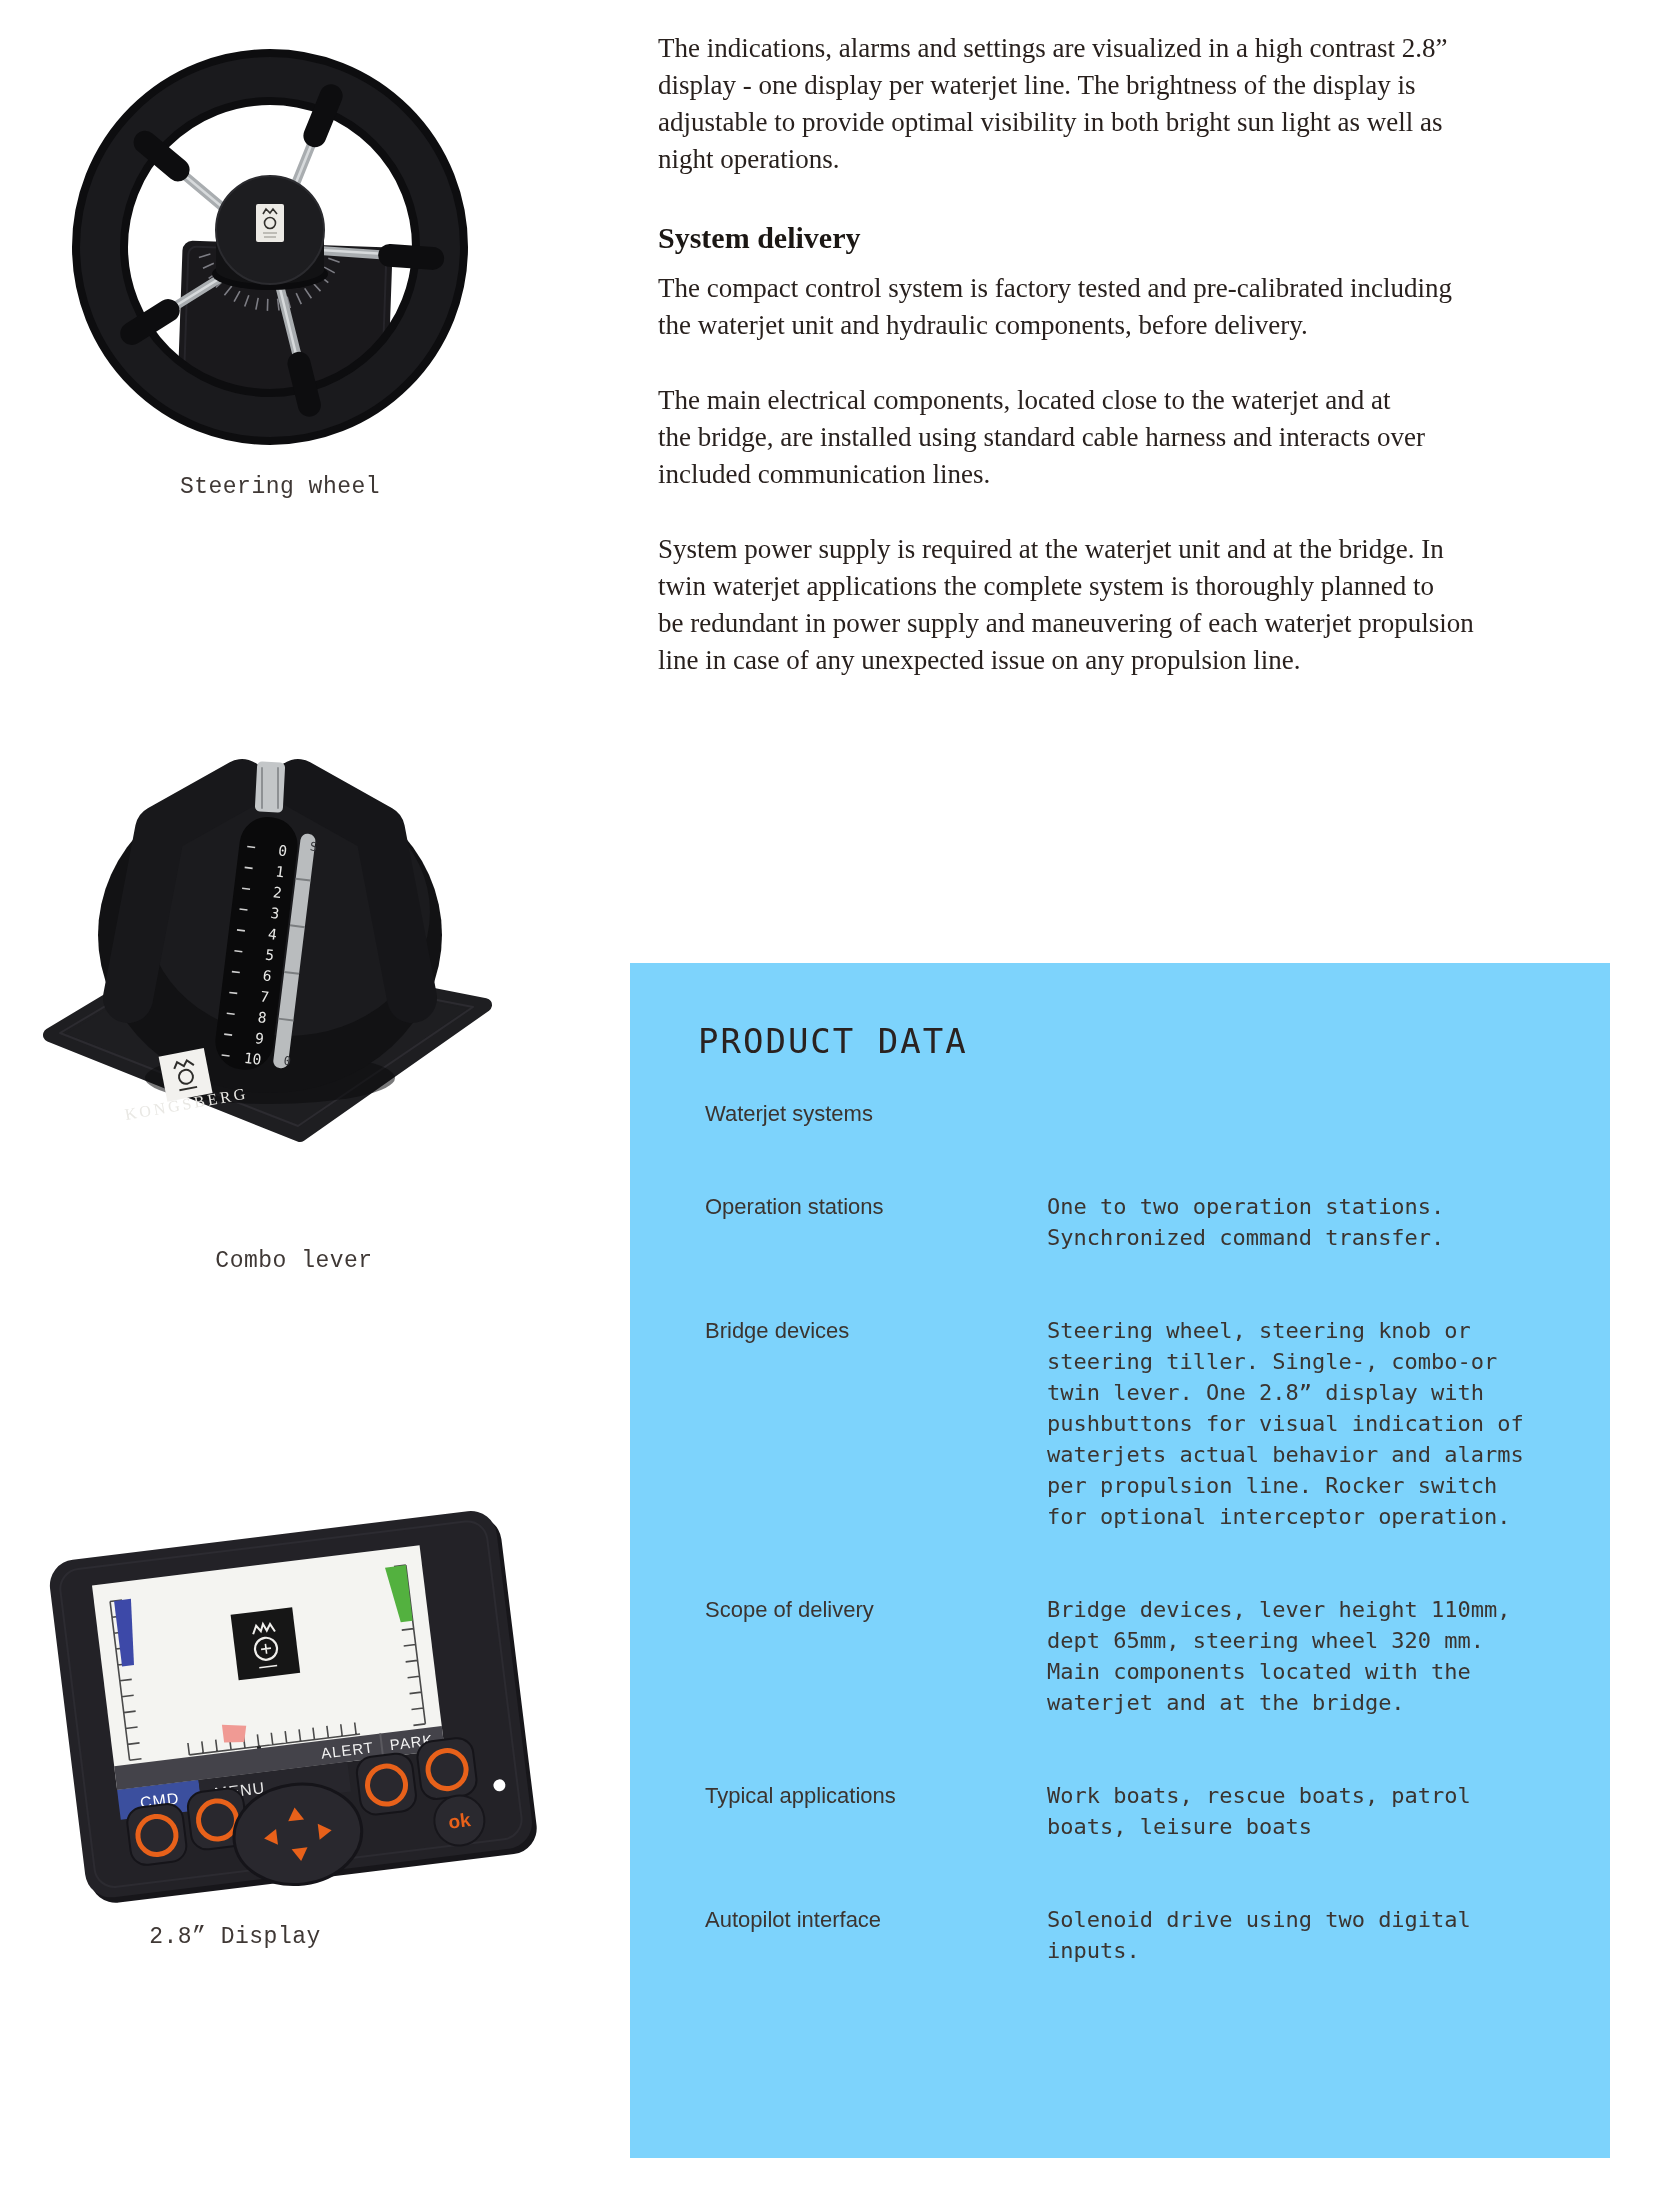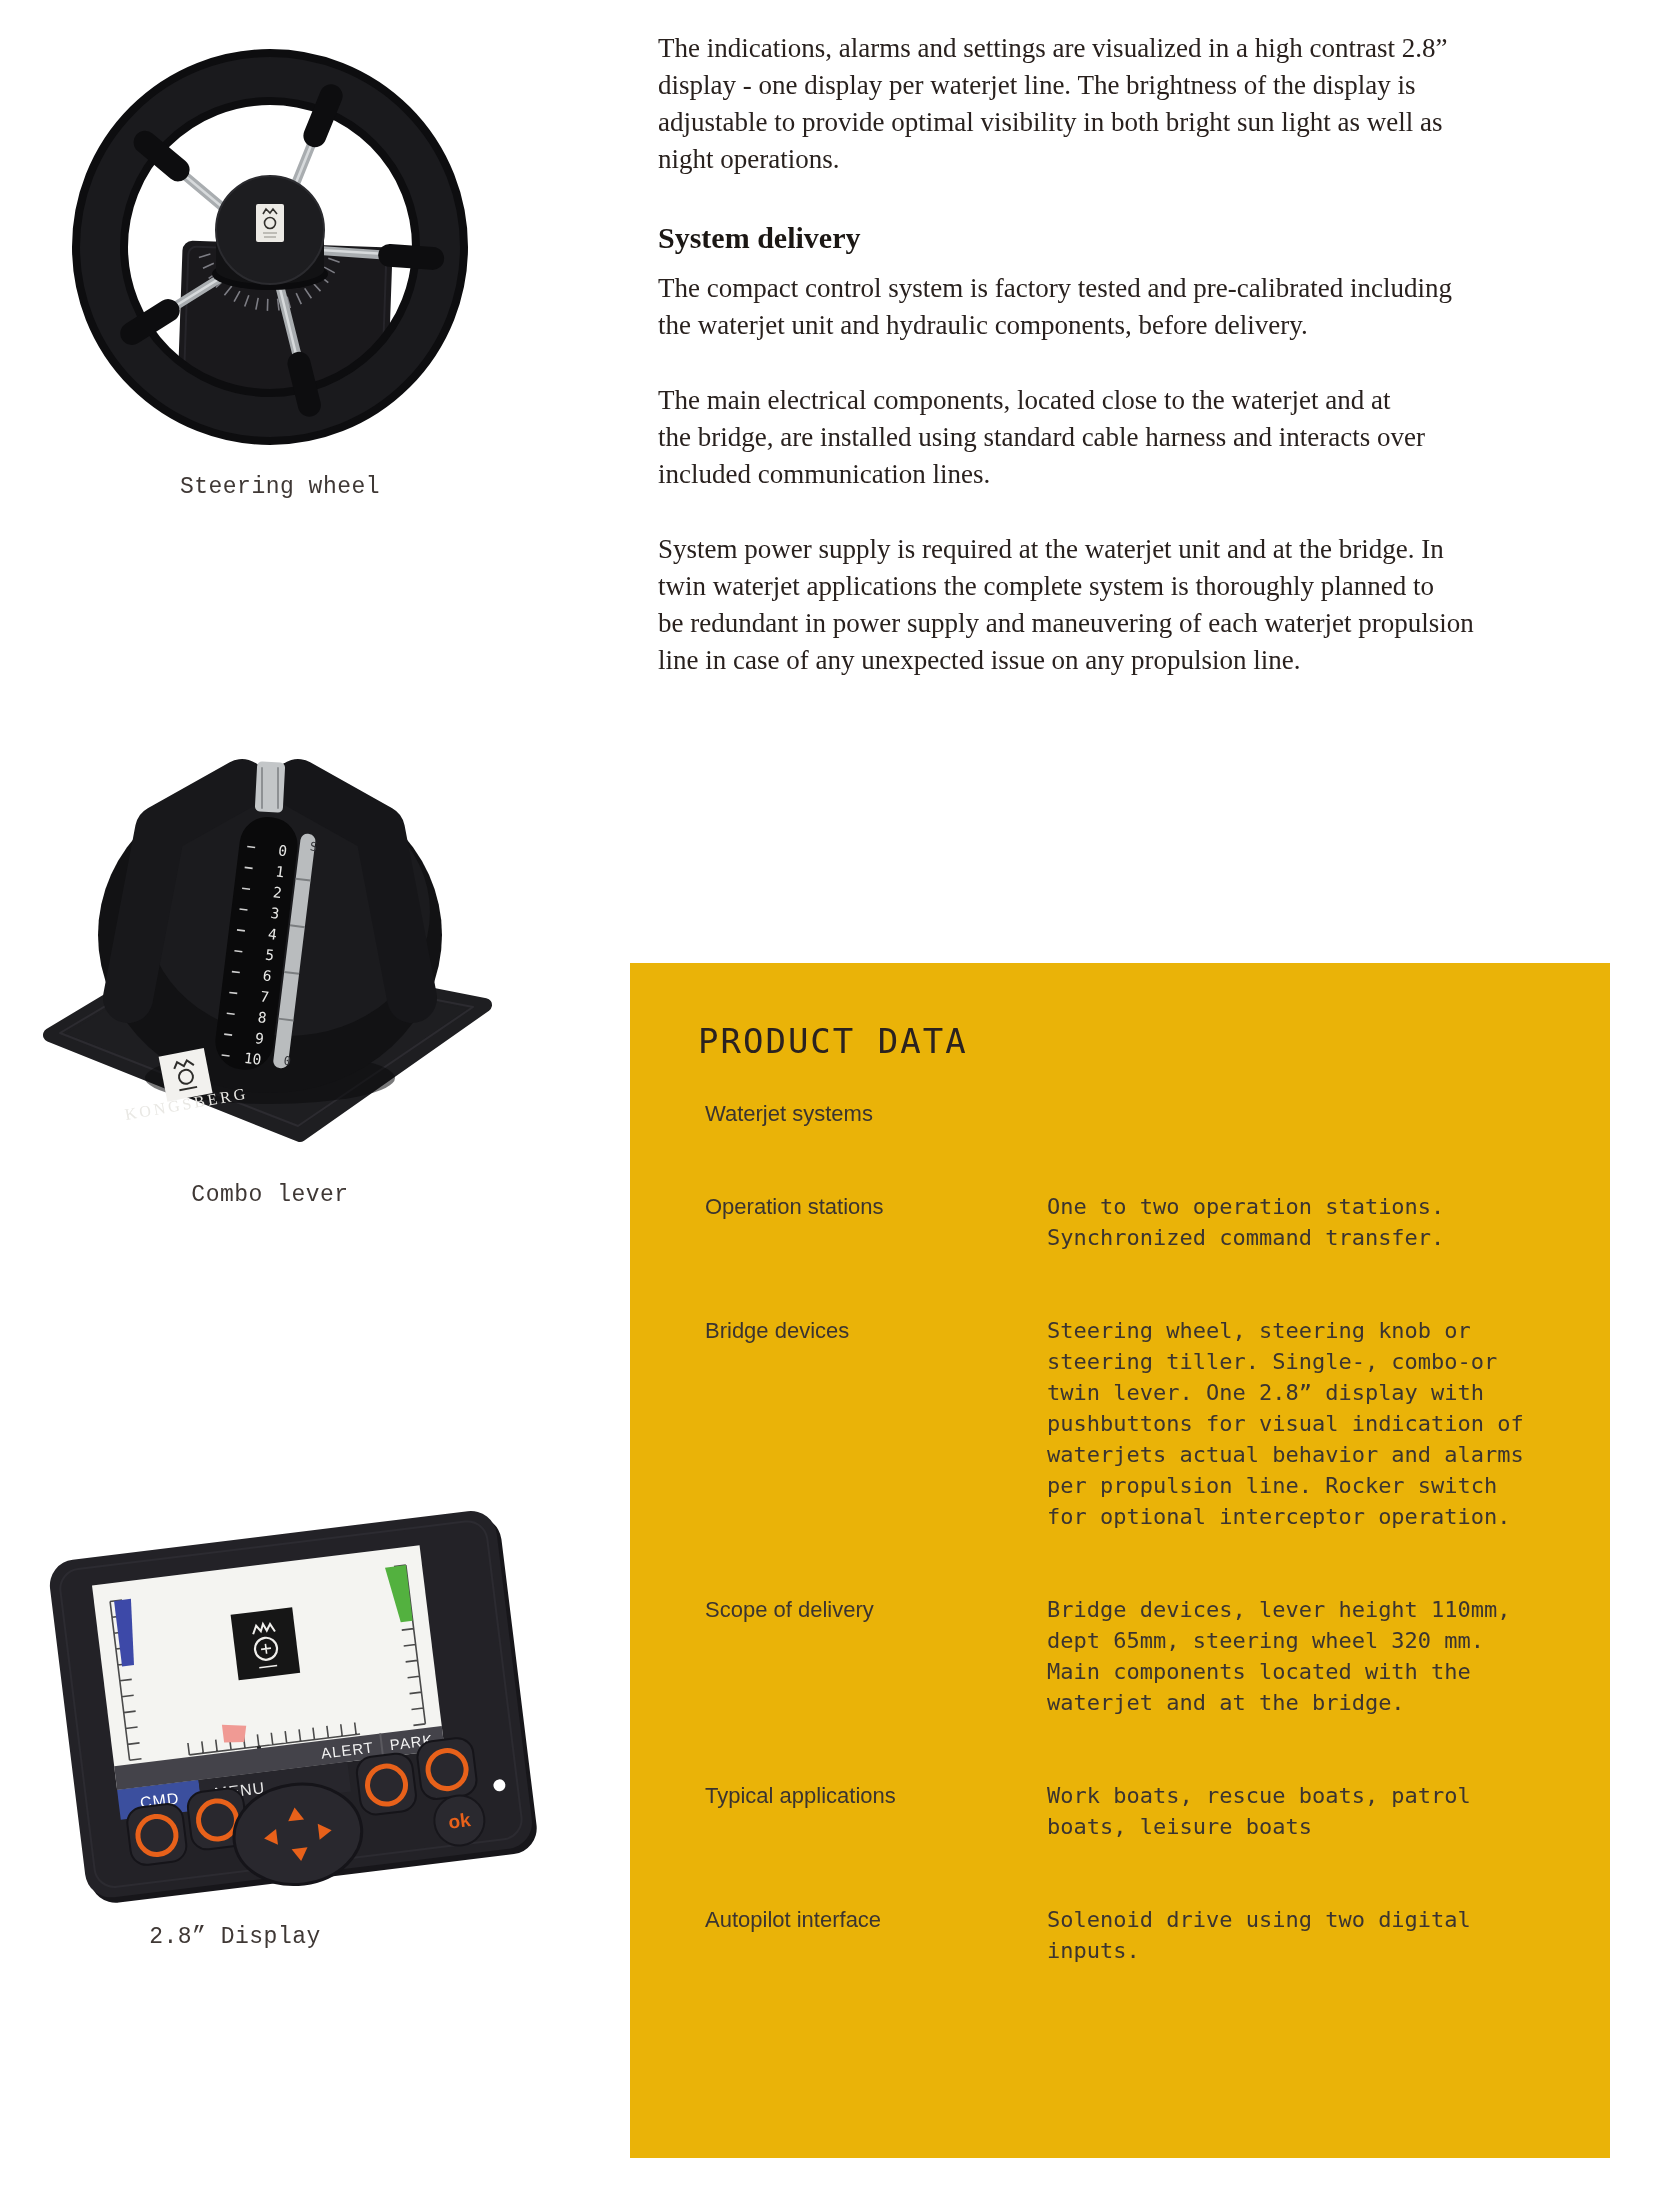--- a/index.html
+++ b/index.html
@@ -19,21 +19,21 @@
   .caption{
     position:absolute;
     font-family:Liberation Mono, monospace;
     font-size:23px;
     color:#3f3835;
     letter-spacing:0.5px;
     text-align:center;
     white-space:nowrap;
   }
   .cap-steering{left:10px;top:474px;width:540px;}
-  .cap-combo{left:0px;top:1182px;width:540px;}
+  .cap-combo{left:0px;top:1248px;width:540px;padding-left:24px;}
   .cap-display{left:0px;top:1924px;width:470px;}
 
   
   .article{
     position:absolute;
     left:658px;top:30px;width:995px;
     color:#29211e;
   }
   .article p{
     margin:0 0 38px 0;
@@ -49,21 +49,21 @@
     line-height:36px;
     color:#1b1714;
     letter-spacing:0px;
   }
 
   
   .product-panel{
     position:absolute;
     left:630px;top:963px;
     width:980px;height:1195px;
-    background:#eab308;
+    background:#7dd3fc;
   }
   .panel-title{
     position:absolute;
     left:68px;top:58px;
     margin:0;
     font-family:"DejaVu Sans Mono", monospace;
     font-weight:normal;
     font-size:34px;
     letter-spacing:2px;
     color:#2a2220;

